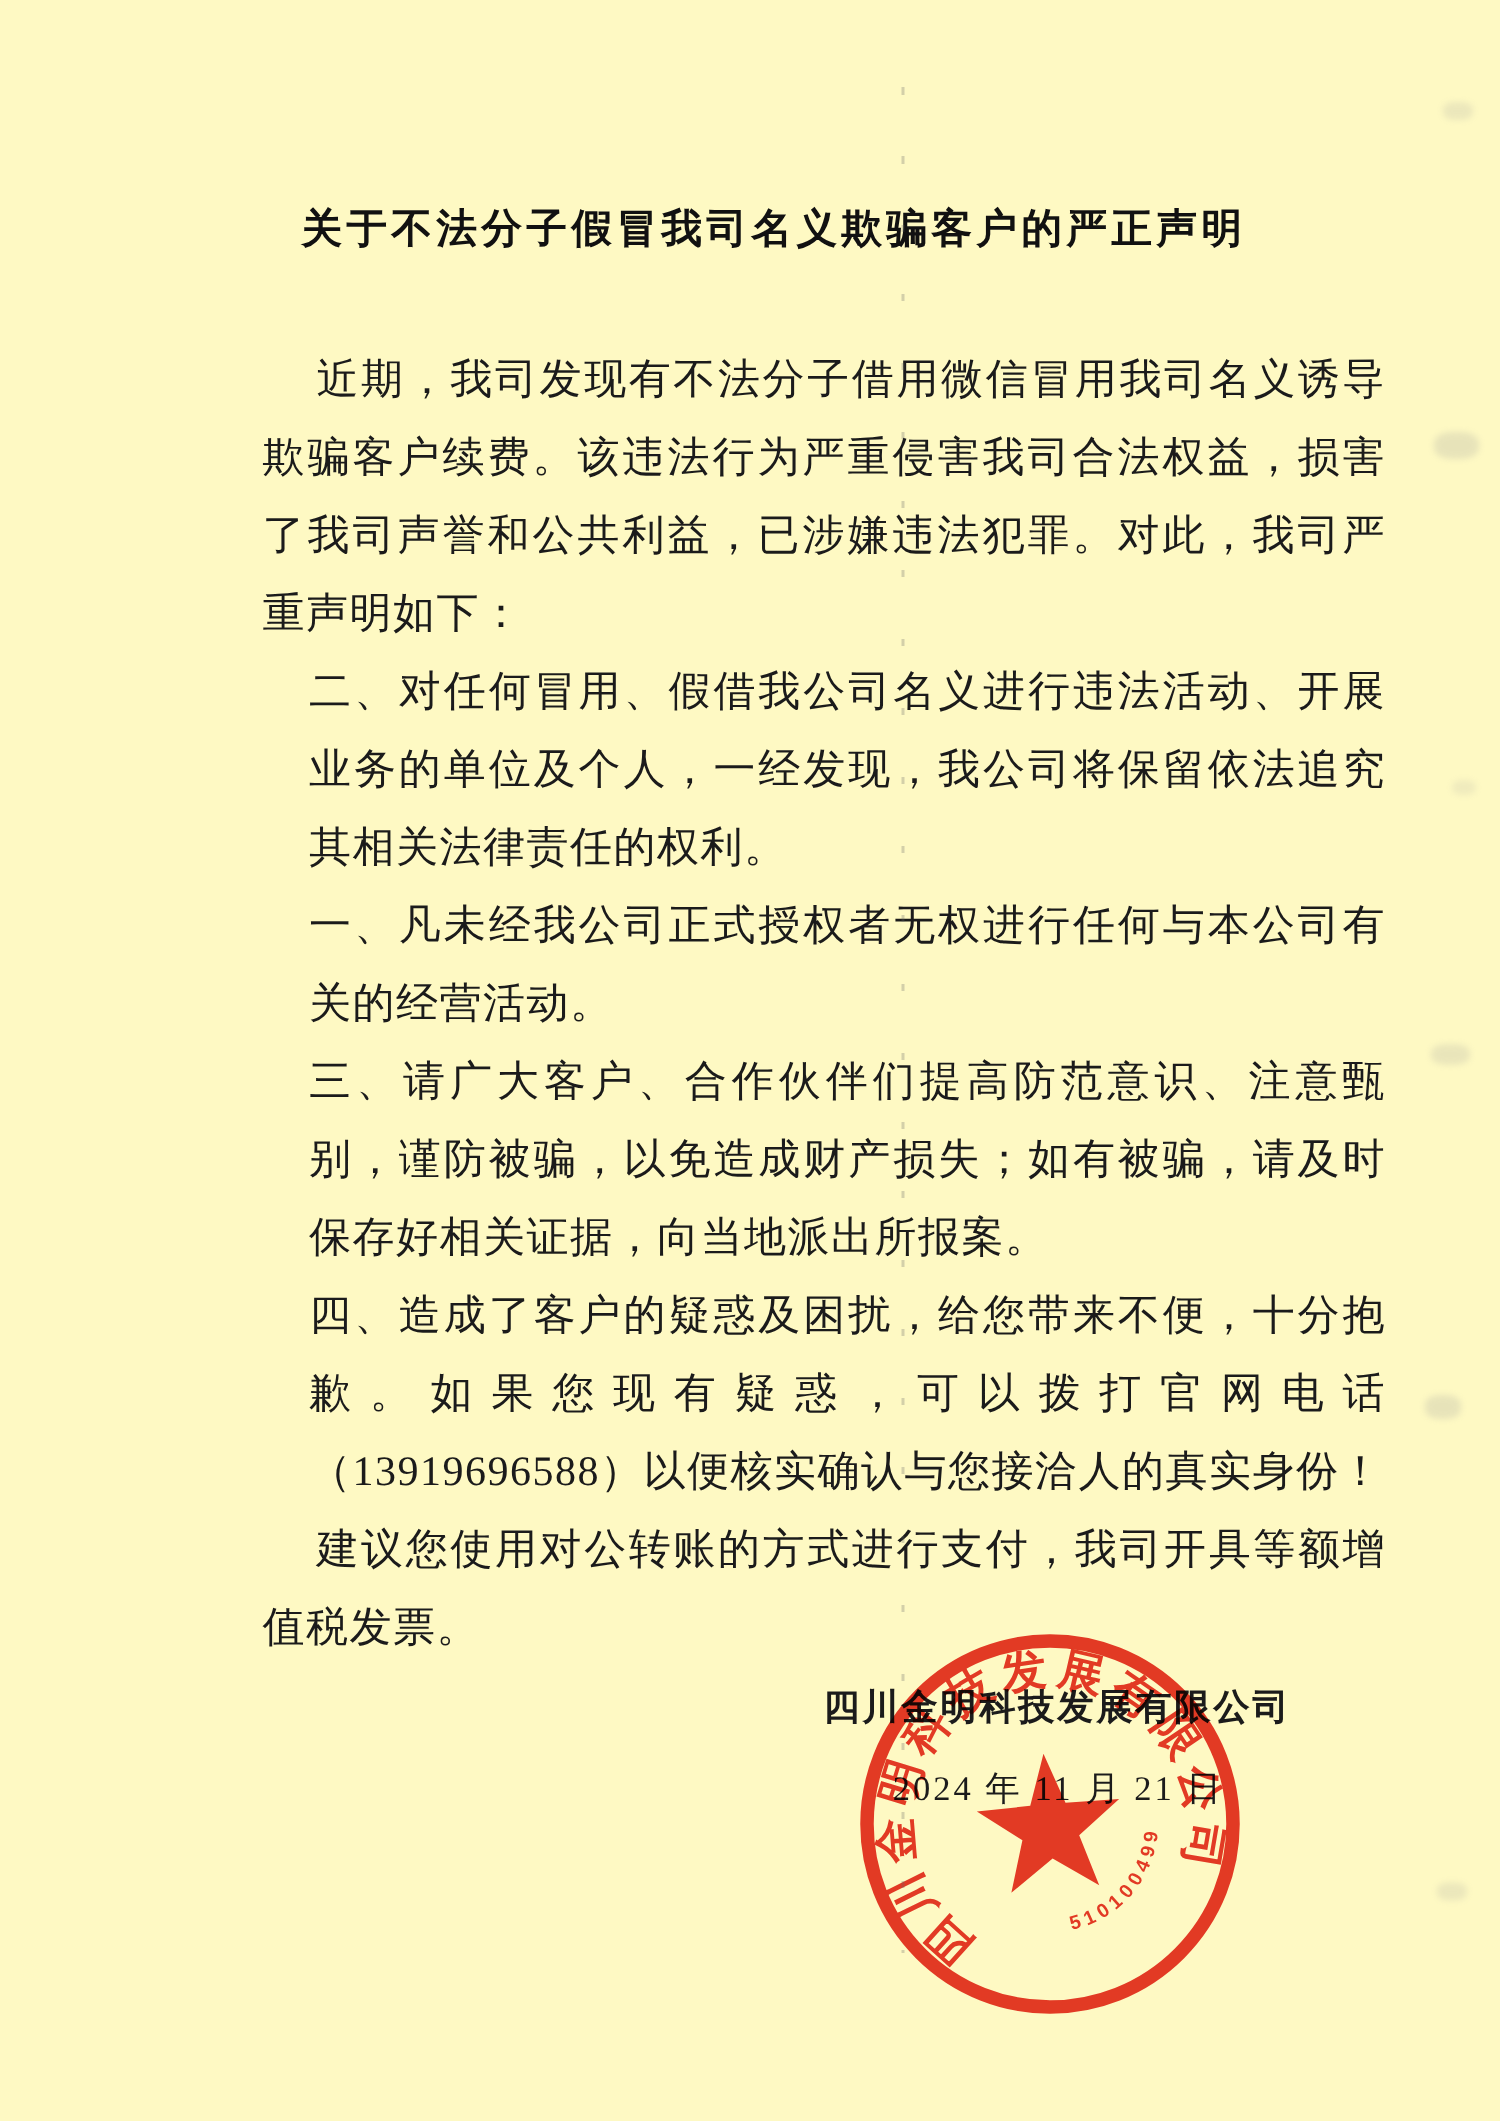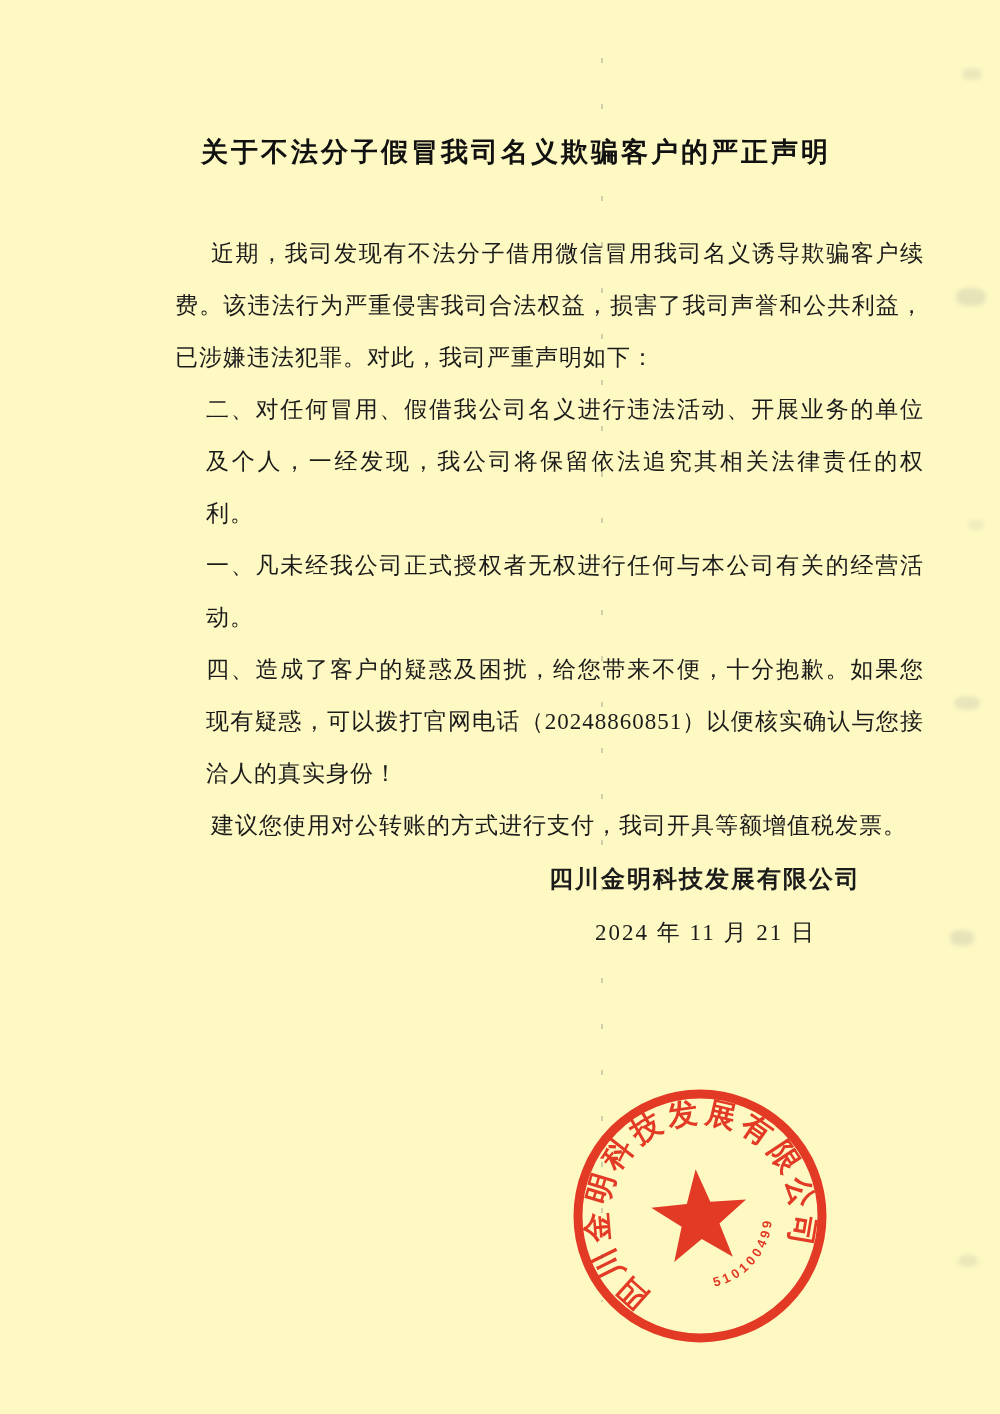--- a/index.html
+++ b/index.html
@@ -18,21 +18,21 @@
     margin:134px 0 0 0;
     text-align:center;
     font-family:"Liberation Sans","DejaVu Sans",sans-serif;
     font-size:27px;
     font-weight:bold;
     letter-spacing:3px;
     color:#111;
   }
   .doc-body{
     margin:58px 92px 0 159px;
-    font-size:23px;
+    font-size:28px;
     line-height:52px;
     letter-spacing:1px;
     text-align:justify;
   }
   .doc-body p{margin:0;}
   .indent{text-indent:36px;}
   .decl-list{margin-left:31px;}
   .signature-block{
     margin-top:0;
     text-align:right;
@@ -83,21 +83,22 @@
 
 <div class="page">
 
   <h1 class="doc-title">关于不法分子假冒我司名义欺骗客户的严正声明</h1>
 
   <div class="doc-body">
     <p class="indent">近期，我司发现有不法分子借用微信冒用我司名义诱导欺骗客户续费。该违法行为严重侵害我司合法权益，损害了我司声誉和公共利益，已涉嫌违法犯罪。对此，我司严重声明如下：</p>
     <div class="decl-list">
       <p>二、对任何冒用、假借我公司名义进行违法活动、开展业务的单位及个人，一经发现，我公司将保留依法追究其相关法律责任的权利。</p>
       <p>一、凡未经我公司正式授权者无权进行任何与本公司有关的经营活动。</p>
-      <p>四、造成了客户的疑惑及困扰，给您带来不便，十分抱歉。如果您现有疑惑，可以拨打官网电话（20248860851）以便核实确认与您接洽人的真实身份！</p>
+      <p>三、请广大客户、合作伙伴们提高防范意识、注意甄别，谨防被骗，以免造成财产损失；如有被骗，请及时保存好相关证据，向当地派出所报案。</p>
+      <p>四、造成了客户的疑惑及困扰，给您带来不便，十分抱歉。如果您现有疑惑，可以拨打官网电话（13919696588）以便核实确认与您接洽人的真实身份！</p>
     </div>
     <p class="indent">建议您使用对公转账的方式进行支付，我司开具等额增值税发票。</p>
   </div>
 
   <div class="signature-block">
     <div class="sig-company">四川金明科技发展有限公司</div>
     <div class="sig-date">2024 年 11 月 21 日</div>
   </div>
 
   <svg class="seal" viewBox="0 0 260 260" xmlns="http://www.w3.org/2000/svg">

